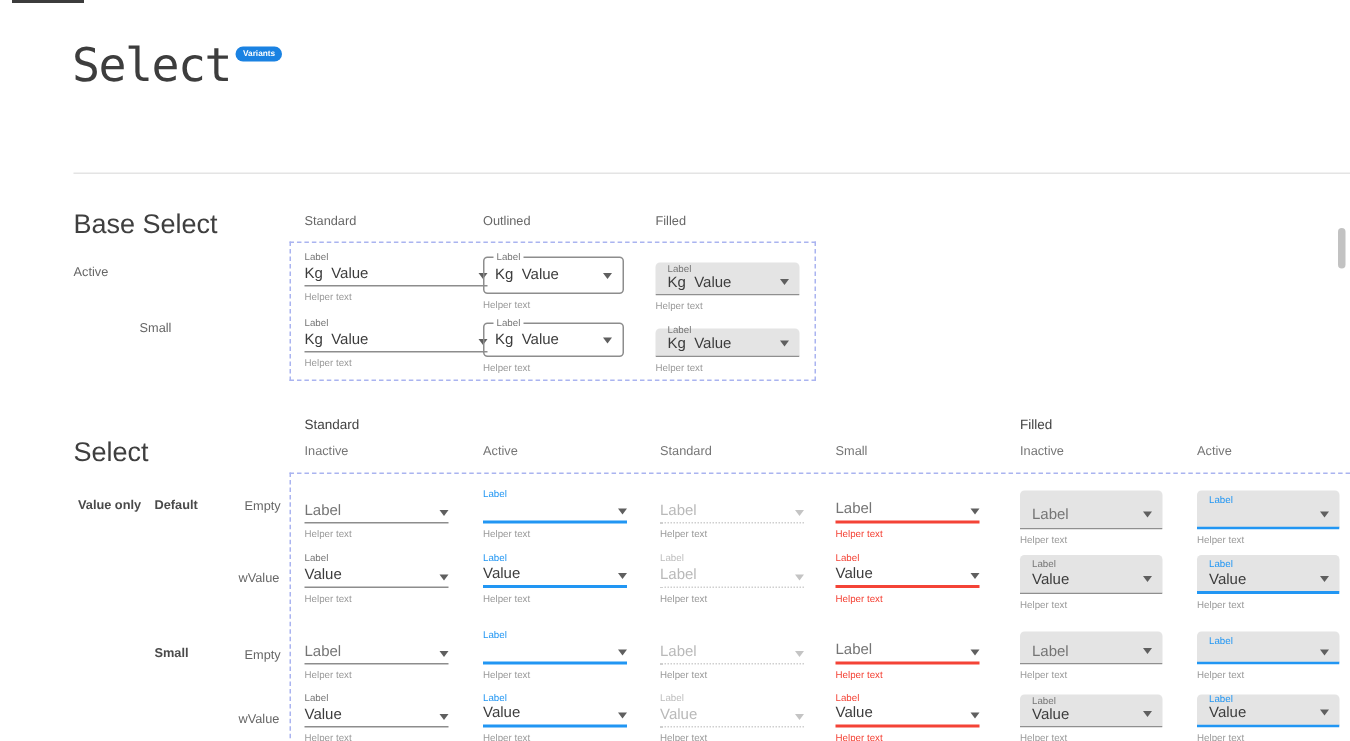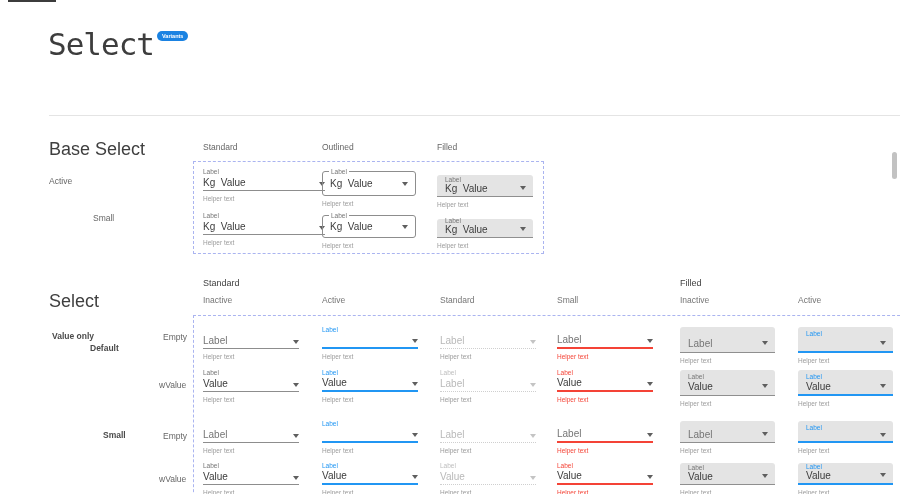--- a/index.html
+++ b/index.html
@@ -161,21 +161,21 @@
   <div class="grp-h" style="left:203px;top:278px;">Standard</div>
   <div class="grp-h" style="left:680px;top:278px;">Filled</div>
   <div class="state-h" style="left:203px;top:295px;">Inactive</div>
   <div class="state-h" style="left:322px;top:295px;">Active</div>
   <div class="state-h" style="left:440px;top:295px;">Standard</div>
   <div class="state-h" style="left:557px;top:295px;">Small</div>
   <div class="state-h" style="left:680px;top:295px;">Inactive</div>
   <div class="state-h" style="left:798px;top:295px;">Active</div>
 
   <div class="row-lab b" style="left:52px;top:331px;">Value only</div>
-  <div class="row-lab b" style="left:90px;top:331px;margin-top:12px;">Default</div>
+  <div class="row-lab b" style="left:103px;top:331px;">Default</div>
   <div class="row-lab" style="left:163px;top:332px;">Empty</div>
   <div class="row-lab" style="left:159px;top:380px;">wValue</div>
   <div class="row-lab b" style="left:103px;top:430px;">Small</div>
   <div class="row-lab" style="left:163px;top:431px;">Empty</div>
   <div class="row-lab" style="left:159px;top:474px;">wValue</div>
 
   <div class="dashed" style="left:193px;top:315px;width:760px;height:215px;"></div>
 
   <div class="std" style="left:203px;top:325px;">
     <div class="tl"></div>

